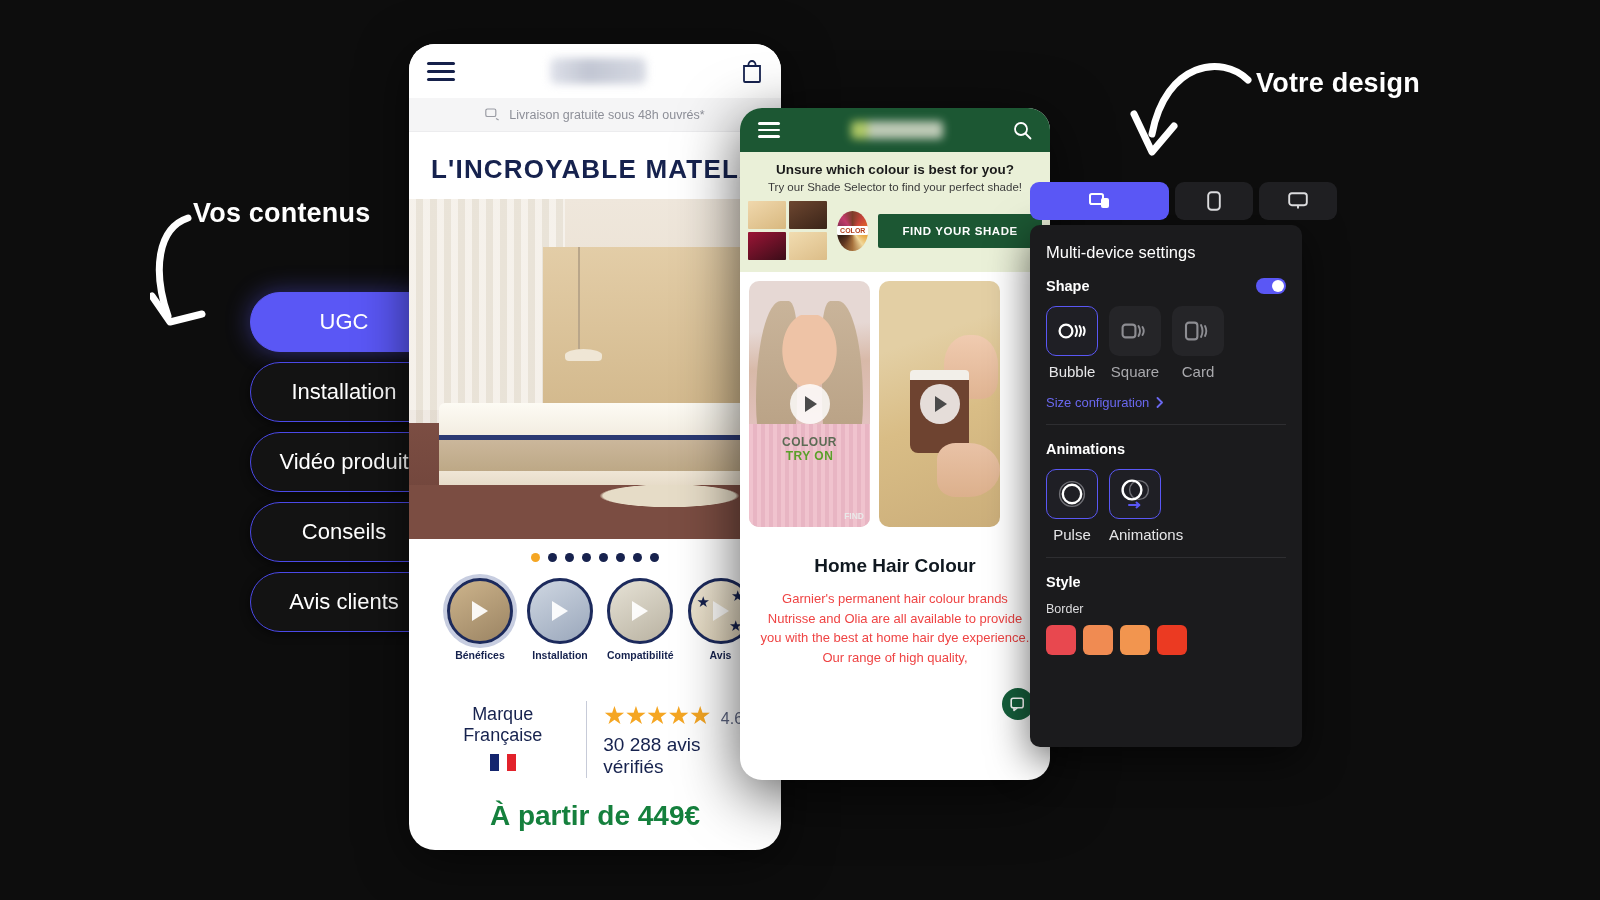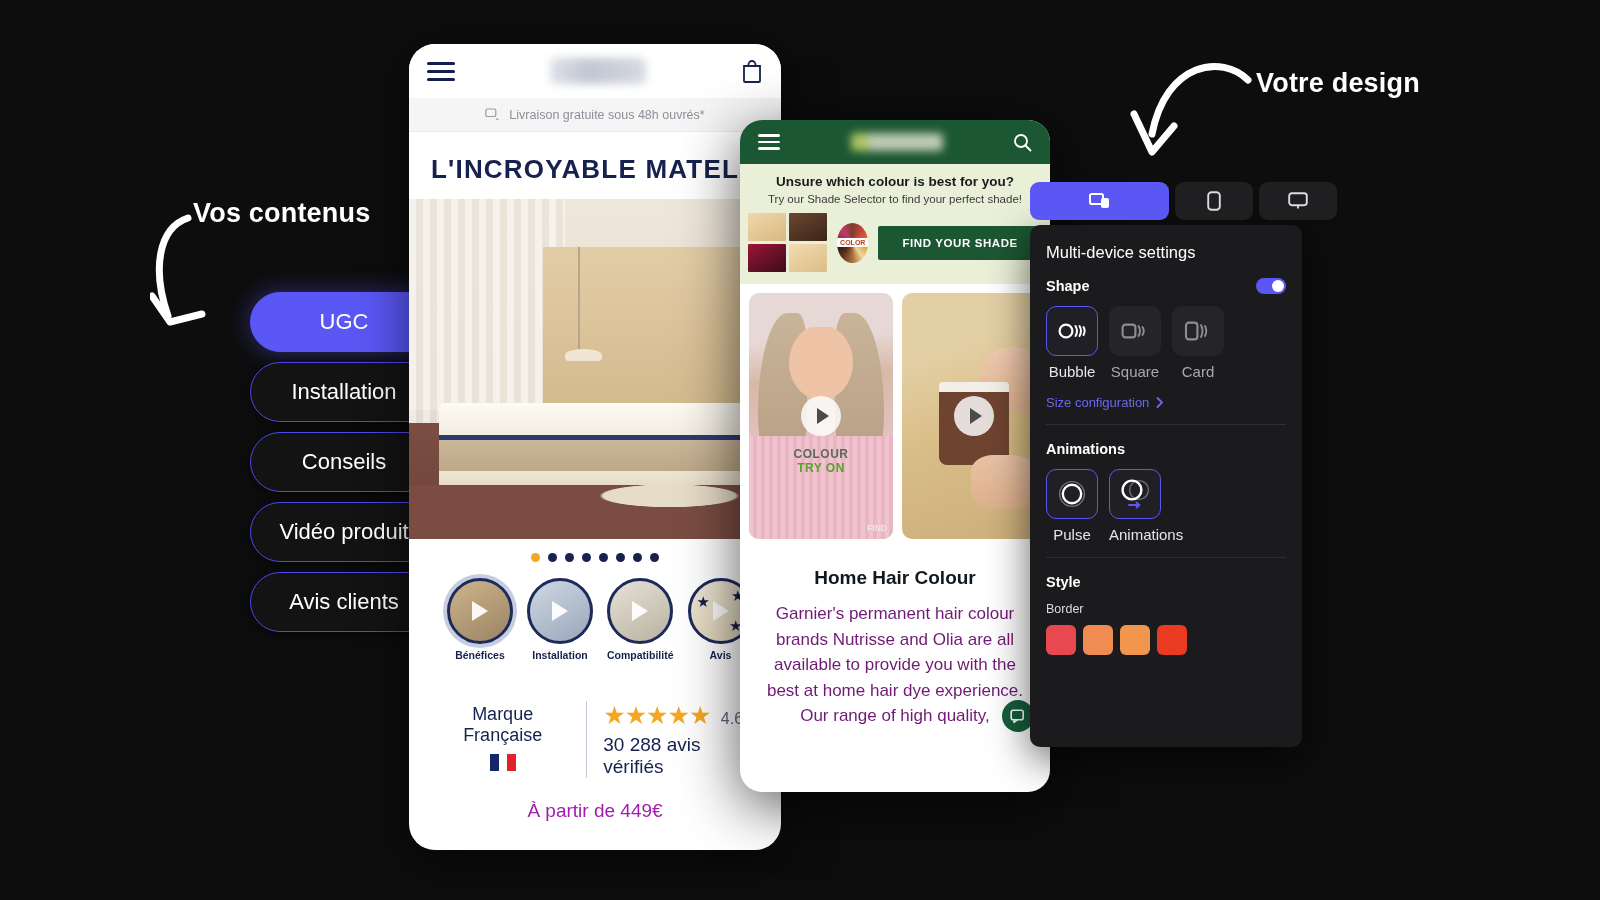--- a/index.html
+++ b/index.html
@@ -102,25 +102,25 @@
   .vlabel { font-size:10.5px; color:#16224e; font-weight:700; margin-top:5px; }
   .star-s { position:absolute; color:#16224e; font-size:15px; }
   .a-reviews { padding: 34px 26px 0; display:flex; align-items:center; }
   .a-brand { color:#16224e; font-size:18px; text-align:center; padding-right:16px; }
   .a-brand .flagimg { display:inline-block; width:26px; height:17px; margin-top:8px;
      background: linear-gradient(90deg,#14256e 0 33%,#fff 33% 66%,#e2222b 66% 100%); }
   .a-rate { border-left:1.5px solid #c7cbd8; padding-left:16px; color:#16224e; }
   .a-stars { color:#f5a623; font-size:25px; letter-spacing:-1px; }
   .a-rate .num { color:#5c6480; font-size:16px; margin-left:6px; }
   .a-count { font-size:19px; margin-top:4px; }
-  .a-price { text-align:center; color:#a21caf; font-size:19px; margin-top:22px; }
+  .a-price { text-align:center; color:#15803d; font-size:28px; margin-top:22px;font-weight:bold; }
 
   
   #phoneB {
-    position: absolute; left: 740px; top: 120px; width: 310px; height: 672px;
+    position: absolute; left: 740px; top: 108px; width: 310px; height: 672px;
     background: #ffffff; border-radius: 22px; overflow: hidden;
     box-shadow: 0 14px 60px rgba(0,0,0,.65);
   }
   .b-topbar { height:44px; background:#1c5733; display:flex; align-items:center;
      justify-content:space-between; padding:0 18px; }
   .b-burger span { display:block; width:22px; height:2.6px; background:#fff; margin:4px 0; border-radius:2px;}
   .b-logo-blur { width:92px; height:18px; border-radius:4px; filter:blur(4px);
      background: linear-gradient(90deg,#bcd36a 0 18%,#cfd6c4 19% 100%); opacity:.9;}
   .b-shade { background:#eaf0d8; padding:10px 12px 12px; text-align:center; }
   .b-shade h3 { font-size:13.5px; color:#1a1a1a; font-weight:800; }
@@ -128,21 +128,21 @@
   .b-shaderow { display:flex; align-items:center; justify-content:center; gap:10px; margin-top:8px;}
   .swgrid { display:grid; grid-template-columns:repeat(2,38px); grid-template-rows:repeat(2,28px); gap:3px;}
   .sw { border-radius:1px; }
   .wheel { width:40px;height:40px;border-radius:50%;
      background: conic-gradient(#7d3d2a,#c6433a,#e0642c,#e8a63d,#f0d79a,#a6713c,#5e3520,#2d1b13,#8e2f55,#c23a6b,#7d3d2a);
      display:flex;align-items:center;justify-content:center; }
   .wheel b { background:#fff; color:#b5411f; font-size:7px; font-weight:800; padding:1px 3px; border-radius:1px;}
   .b-find { background:#1c5733; color:#fff; font-size:11.5px; font-weight:800;
      letter-spacing:.6px; padding:11px 24px; border-radius:2px; white-space:nowrap;}
   .b-vidrow { display:flex; gap:9px; padding:9px 9px 0; }
-  .b-vid { width:144px; height:246px; border-radius:10px; position:relative; overflow:hidden; flex:none;}
+  .b-vid { width:121px; height:246px; border-radius:10px; position:relative; overflow:hidden; flex:none;}
   .b-v1 { background: linear-gradient(175deg,#e6d8d4 0 20%, #d8b9a8 35%, #e7c5c9 70%, #e3b7c2 100%); }
   .b-v2 { background: linear-gradient(160deg,#e3cfa4 0 25%,#d9bd86 55%,#cbae7a 100%); }
   .face { position:absolute; left:24%; top:14%; width:52%; height:32%;
      background: radial-gradient(ellipse at 50% 45%, #eec3a6 0 60%, transparent 62%); }
   .hairL { position:absolute; left:6%; top:8%; width:34%; height:68%;
      background: linear-gradient(180deg,#c9b49a,#b59d80); border-radius:60% 20% 40% 40%; }
   .hairR { position:absolute; right:6%; top:8%; width:34%; height:68%;
      background: linear-gradient(180deg,#c9b49a,#b59d80); border-radius:20% 60% 40% 40%; }
   .sweater { position:absolute; left:0; bottom:0; width:100%; height:42%;
      background: repeating-linear-gradient(90deg,#f0c3ce 0 4px,#e8b5c3 4px 8px); }
@@ -156,21 +156,21 @@
      background: linear-gradient(180deg,#f0cbb0,#e0b492); border-radius:46% 46% 30% 30%;}
   .hand2 { position:absolute; right:0%; bottom:12%; width:52%; height:22%;
      background: linear-gradient(180deg,#e9c2a6,#dcb08c); border-radius:30% 50% 50% 30%;}
   .circplay { position:absolute; left:50%; top:50%; transform:translate(-50%,-50%);
      width:40px; height:40px; border-radius:50%; background:rgba(255,255,255,.82);
      display:flex; align-items:center; justify-content:center; }
   .circplay::after { content:""; width:0;height:0; margin-left:3px;
      border-left:12px solid #4a4a4a; border-top:8px solid transparent; border-bottom:8px solid transparent;}
   .b-copy { padding: 28px 18px 0; text-align:center; }
   .b-copy h2 { color:#101820; font-size:19px; font-weight:800; }
-  .b-copy p { color:#701a75; font-size:17px; line-height:1.5; margin-top:12px; }
+  .b-copy p { color:#ef4444; font-size:13px; line-height:1.5; margin-top:12px; }
   .b-chat { position:absolute; right:16px; bottom:60px; width:32px; height:32px;
      border-radius:50%; background:#15603c; display:flex; align-items:center; justify-content:center;}
 
   
   #devicebar { position:absolute; left:1030px; top:182px; display:flex; gap:6px; z-index:5;}
   .dev-tab { width:78px; height:38px; border-radius:9px; background:#1f1f22;
      display:flex; align-items:center; justify-content:center; }
   .dev-tab.wide { width:139px; background:#5a57f5; }
   #panel {
     position:absolute; left:1030px; top:225px; width:272px; height:522px;
@@ -217,24 +217,24 @@
   </svg>
 
   <div class="pill-stack">
     <div class="pill active">
       <span>UGC</span>
     </div>
     <div class="pill">
       <span>Installation</span>
     </div>
     <div class="pill">
+      <span>Vidéo produit</span>
+    </div>
+    <div class="pill">
       <span>Conseils</span>
-    </div>
-    <div class="pill">
-      <span>Vidéo produit</span>
     </div>
     <div class="pill">
       <span>Avis clients</span>
     </div>
   </div>
 
   <div id="phoneA">
 
     <div class="a-topbar">
       <div class="burger">

